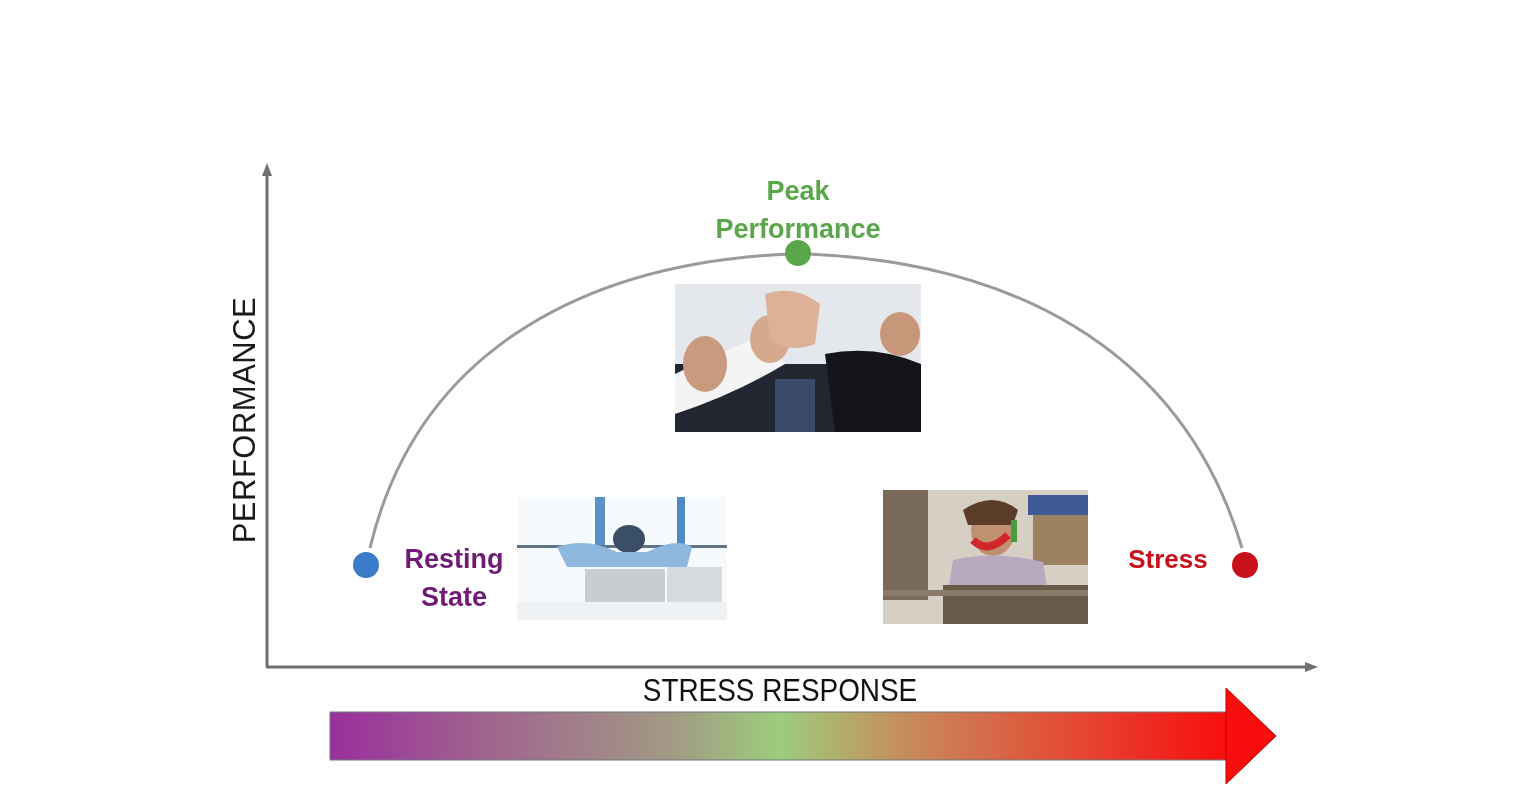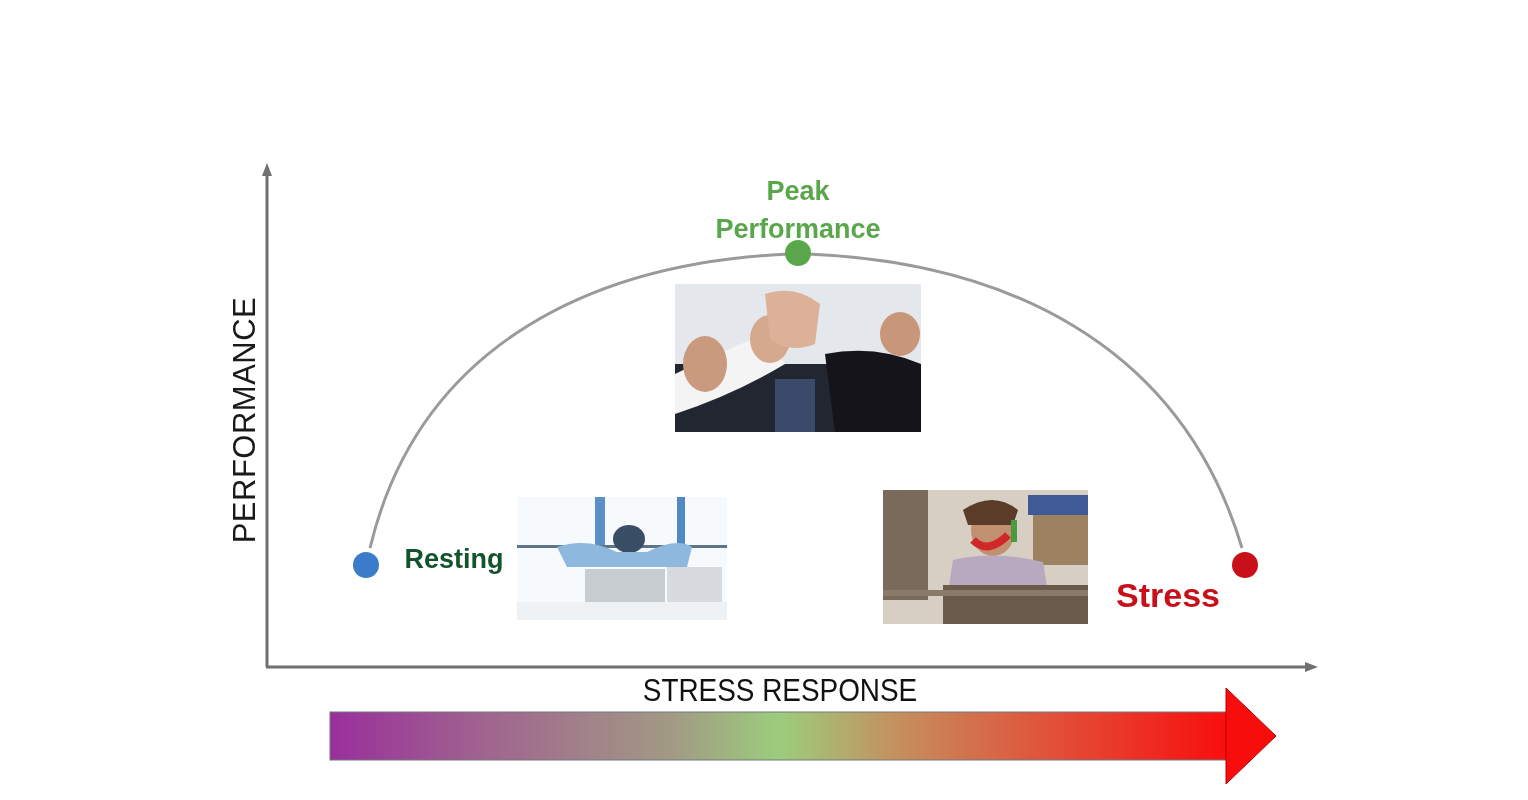--- a/index.html
+++ b/index.html
@@ -2,21 +2,21 @@
 <html><head>
 <meta charset="utf-8">
 <style>
   html, body { margin: 0; padding: 0; background: #ffffff; }
   body { width: 1528px; height: 800px; position: relative; overflow: hidden; font-family: "Liberation Sans", sans-serif; }
   .abs { position: absolute; }
   #diagram-svg { position: absolute; left: 0; top: 0; }
   .label-bold { font-weight: bold; font-family: "Liberation Sans", sans-serif; text-align: center; line-height: 38px; }
   .peak-label { left: 680px; top: 148px; width: 236px; font-size: 27px; }
   .rest-label { left: 386px; top: 540px; width: 136px; font-size: 27px; }
-  .stress-label { left: 1108px; top: 540px; width: 120px; font-size: 34px; margin-top: 36px; }
+  .stress-label { left: 1108px; top: 540px; width: 120px; font-size: 26px; }
   .y-label { font-family: "Liberation Sans", sans-serif; font-size: 31px; color: #1a1a1a; letter-spacing: 0.5px;
              transform: rotate(-90deg); transform-origin: center; left: 95px; top: 402px; width: 300px; text-align: center; }
   .x-label { font-family: "Liberation Sans", sans-serif; font-size: 31px; color: #111; left: 580px; top: 673px; width: 400px; text-align: center; transform: scaleX(0.9); }
   .photo { position: absolute; overflow: hidden; }
   
   .photo-peak { left: 675px; top: 284px; width: 246px; height: 148px;
     background: linear-gradient(180deg, #e9eef2 0%, #d9dde2 30%, #b9b4b0 55%, #3a3a44 80%, #1f1f28 100%); }
   .photo-rest { left: 517px; top: 497px; width: 210px; height: 123px;
     background: linear-gradient(180deg, #ffffff 0%, #f4f8fb 40%, #e8eef2 70%, #f6f8fa 100%); }
   .photo-stress { left: 883px; top: 490px; width: 205px; height: 134px;
@@ -103,22 +103,23 @@
     <rect x="60" y="95" width="145" height="39" fill="#6a5a4a"></rect>
     <rect x="0" y="100" width="205" height="6" fill="#8a7a6a"></rect>
   </svg>
 </div>
 
 <div class="abs label-bold peak-label" style="color:#5aa64a;margin-top:24px;">
   <div>Peak</div>
   <div>Performance</div>
 </div>
 
-<div class="abs label-bold rest-label" style="color:#14532d;">
+<div class="abs label-bold rest-label" style="color:#701a75;">
   <div>Resting</div>
+  <div>State</div>
 </div>
 
 <div class="abs label-bold stress-label" style="color:#c8101a;">
   <div>Stress</div>
 </div>
 
 <div class="abs y-label">PERFORMANCE</div>
 <div class="abs x-label">STRESS RESPONSE</div>
 
 </body></html>

